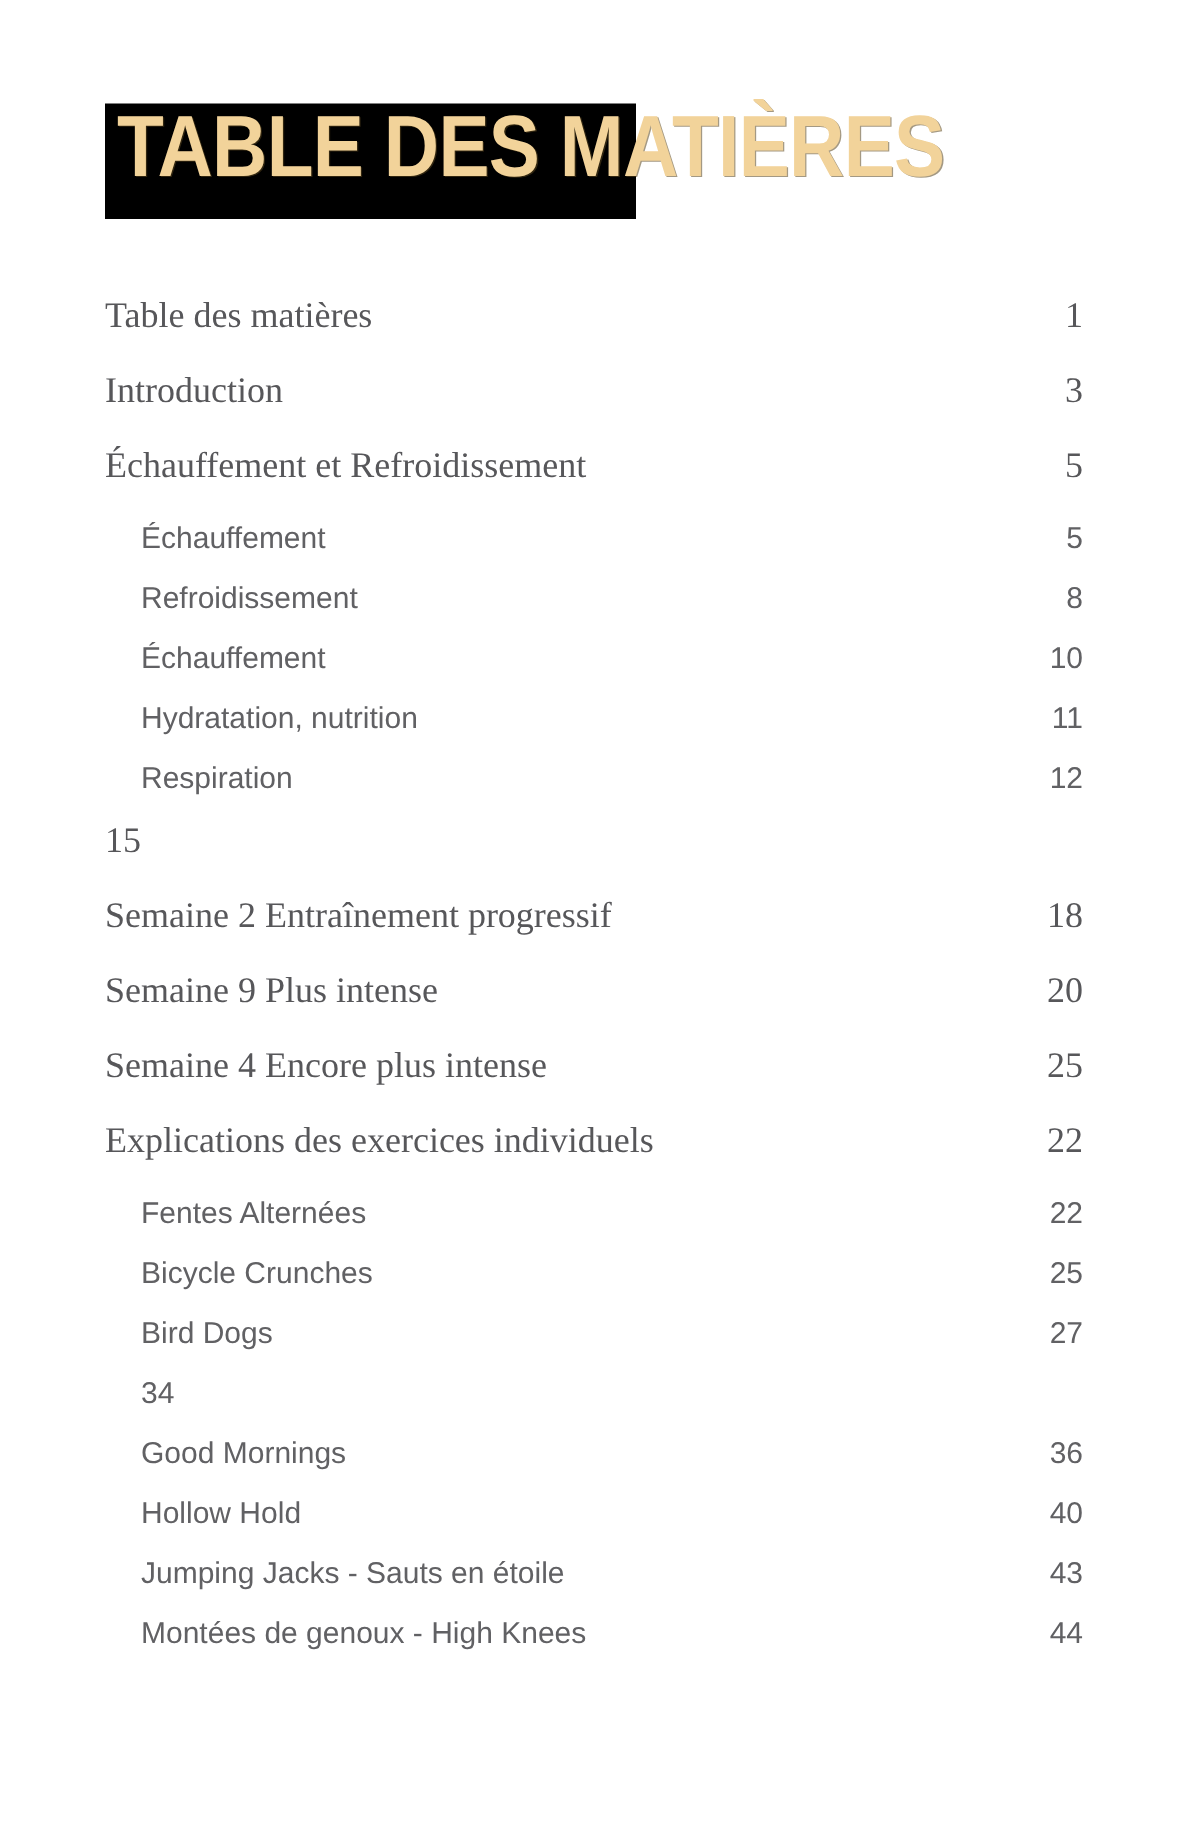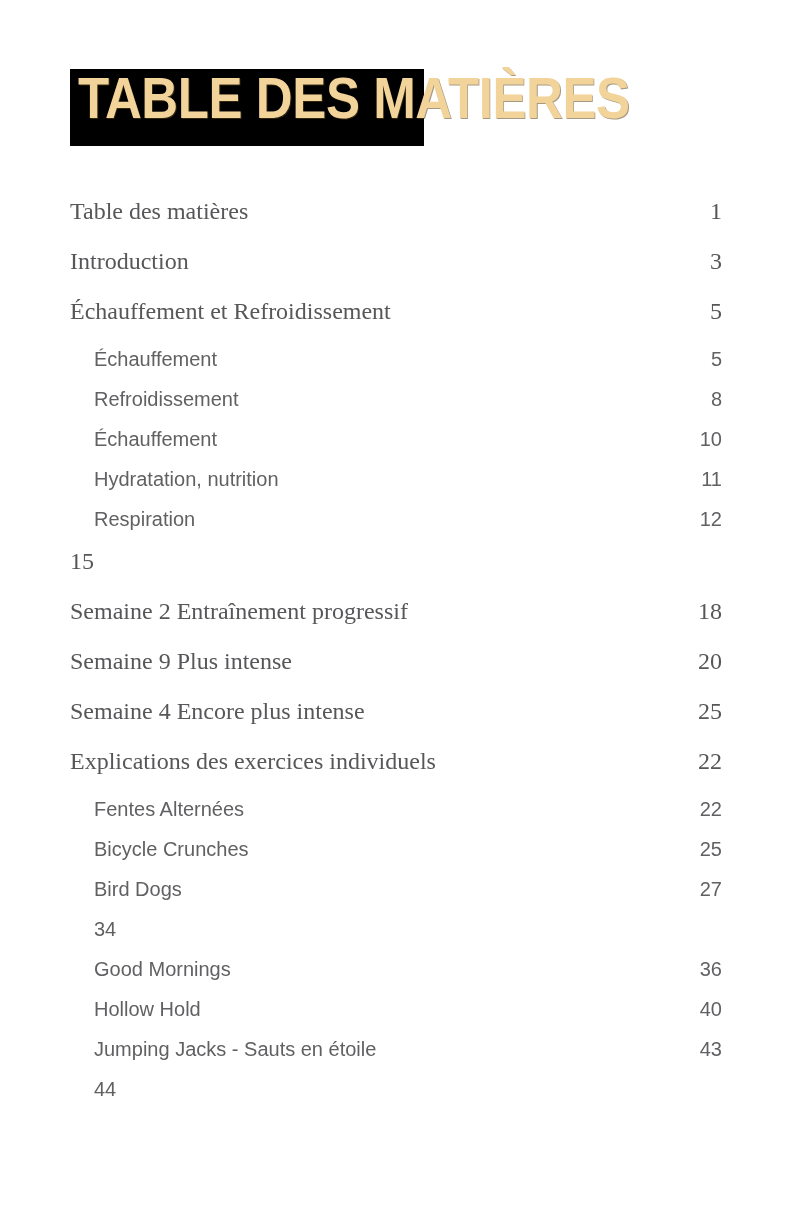--- a/index.html
+++ b/index.html
@@ -175,17 +175,18 @@
       </div>
       <div class="toc-row level-2">
         <span class="toc-title">Hollow Hold</span>
         <span class="toc-page">40</span>
       </div>
       <div class="toc-row level-2">
         <span class="toc-title">Jumping Jacks - Sauts en étoile</span>
         <span class="toc-page">43</span>
       </div>
       <div class="toc-row level-2">
+        <span class="toc-title">Montées de genoux - High Knees</span>
         <span class="toc-page">44</span>
       </div>
     </div>
 
 </div>
 
 </body></html>

